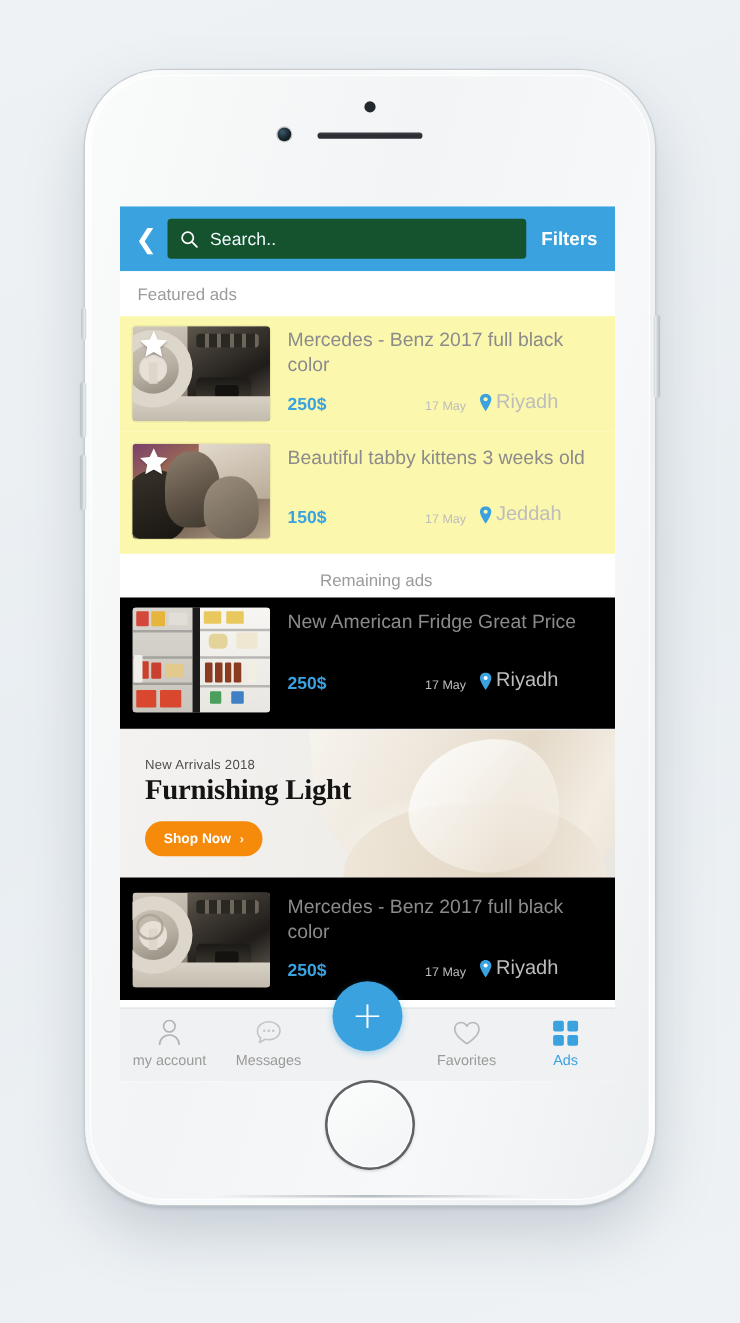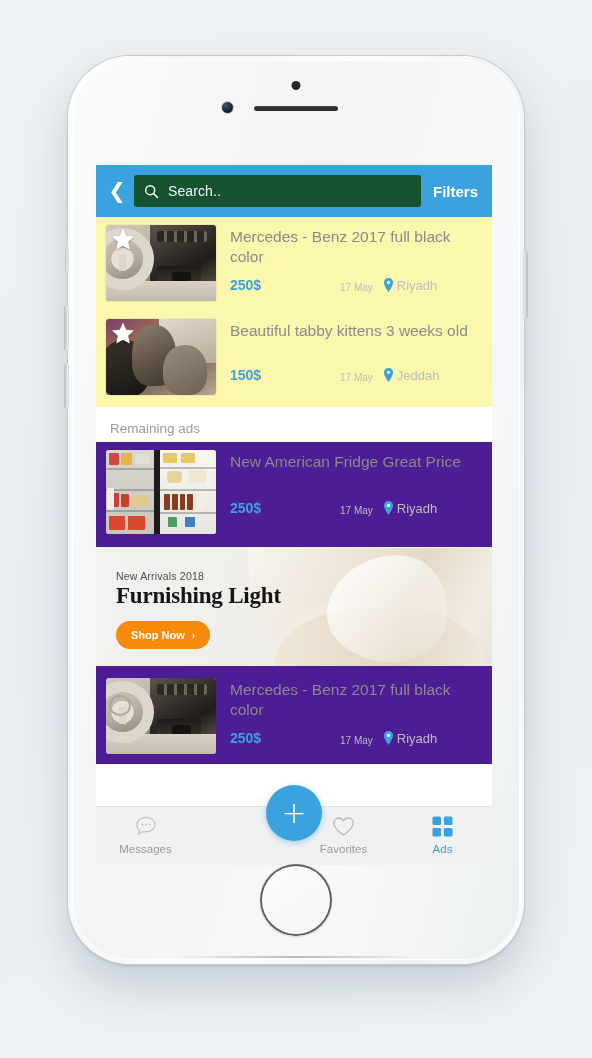--- a/index.html
+++ b/index.html
@@ -115,21 +115,21 @@
   
   .section-label{
     background:#fff; color:#9b9b9b; font-size:13.5px;
     padding:11px 0 10px 14px;
   }
 
   
   .card{
     display:flex; align-items:flex-start;
     padding:8px 12px 8px 10px; box-sizing:border-box;
-    background:#4c1d95; position:relative;
+    background:#000000; position:relative;
   }
   .card.featured{ background:#fbf7ac; }
   .card.sep-bottom::after{
     content:""; position:absolute; left:0; right:0; bottom:0; height:1px; background:#ececec;
   }
   .thumb-wrap{ position:relative; flex:none; width:110px; height:76px; }
   .thumb{
     width:110px; height:76px; border-radius:3px; overflow:hidden; position:relative;
     box-shadow:0 0 0 1px rgba(0,0,0,.05);
   }
@@ -139,21 +139,21 @@
   }
   .card-body{ flex:1; padding-left:14px; min-width:0; }
   .card-title{
     color:#8b8b8b; font-size:15.5px; line-height:1.28; padding-top:2px;
   }
   .card-meta{
     display:flex; align-items:flex-end; margin-top:10px;
   }
   .price{ color:#3ba2e0; font-size:14px; font-weight:bold; flex:none; width:110px; }
   .date{ color:#bdbdbd; font-size:10px; flex:none; margin-right:10px; }
-  .loc{ display:flex; align-items:center; color:#bdbdbd; font-size:13px; }
+  .loc{ display:flex; align-items:center; color:#bdbdbd; font-size:16px; }
   .pin-icon{ width:11px; height:14px; margin-right:3px; flex:none; }
 
   
   .promo{
     position:relative; height:118px; overflow:hidden;
     background:linear-gradient(100deg,#f3f2f0 0%,#f0eeeb 45%,#e9e5e0 100%);
   }
   .promo-chair{
     position:absolute; right:-10px; top:-18px; width:250px; height:160px;
     background:
@@ -279,20 +279,21 @@
             <svg viewBox="0 0 16 16" width="15" height="15">
               <circle cx="6.6" cy="6.6" r="4.8" fill="none" stroke="#ffffff" stroke-width="1.5"></circle>
               <line x1="10.2" y1="10.2" x2="14.4" y2="14.4" stroke="#ffffff" stroke-width="1.6" stroke-linecap="round"></line>
             </svg>
           </span>
           <span class="search-ph">Search..</span>
         </div>
         <div class="filters">Filters</div>
       </div>
 
+      <div class="section-label">Featured ads</div>
 
       <div class="card featured">
         <div class="thumb-wrap">
           <svg class="star-badge" viewBox="0 0 24 24">
             <polygon points="12,1.5 15.1,8.3 22.5,9.1 17,14.2 18.5,21.6 12,17.9 5.5,21.6 7,14.2 1.5,9.1 8.9,8.3" fill="#ffffff"></polygon>
           </svg>
           <div class="thumb">
             <div class="art art-merc">
               <div class="merc-dash"></div>
               <div class="merc-vents"></div>
@@ -342,21 +343,21 @@
               <svg class="pin-icon" viewBox="0 0 12 16">
                 <path d="M6 0C3 0 .8 2.2.8 5.1.8 8.9 6 16 6 16s5.2-7.1 5.2-10.9C11.2 2.2 9 0 6 0z" fill="#3ba2e0"></path>
                 <circle cx="6" cy="5" r="1.9" fill="#fbf7ac"></circle>
               </svg>
               <span>Jeddah</span>
             </span>
           </div>
         </div>
       </div>
 
-      <div class="section-label" style="padding-top:14px;padding-bottom:6px;">Remaining ads</div>
+      <div class="section-label" style="padding-top:14px;padding-bottom:6px;text-align:center;">Remaining ads</div>
 
       <div class="card sep-bottom" style="padding-top:8px;padding-bottom:14px;">
         <div class="thumb-wrap" style="height:84px;">
           <div class="thumb" style="height:84px;">
             <div class="art art-fr">
               <div class="fr-left"></div>
               <div class="fr-div"></div>
               <div class="fr-right"></div>
               <div class="fr-shelf" style="left:0;width:44%;top:22%;"></div>
               <div class="fr-shelf" style="left:0;width:44%;top:47%;"></div>
@@ -443,20 +444,29 @@
               </svg>
               <span>Riyadh</span>
             </span>
           </div>
         </div>
       </div>
 
       <div class="white-gap"></div>
 
       <div class="tabbar">
+        <div class="tab">
+          <div class="tab-ico">
+            <svg width="21" height="22" viewBox="0 0 21 22">
+              <circle cx="10.5" cy="6" r="4.6" fill="none" stroke="#b3b3b3" stroke-width="1.3"></circle>
+              <path d="M2.6 21c0-4.6 3.5-8 7.9-8s7.9 3.4 7.9 8" fill="none" stroke="#b3b3b3" stroke-width="1.3"></path>
+            </svg>
+          </div>
+          <div class="tab-lbl">my account</div>
+        </div>
 
         <div class="tab">
           <div class="tab-ico">
             <svg width="22" height="22" viewBox="0 0 22 22">
               <path d="M11 2.4c5 0 9 3.2 9 7.2s-4 7.2-9 7.2c-1 0-2-.13-2.9-.37L3.6 19l.9-3.6C2.7 14.1 2 12.2 2 9.6c0-4 4-7.2 9-7.2z" fill="none" stroke="#c4c4c4" stroke-width="1.25" stroke-linejoin="round"></path>
               <circle cx="7.4" cy="9.6" r="1" fill="#c4c4c4"></circle>
               <circle cx="11" cy="9.6" r="1" fill="#c4c4c4"></circle>
               <circle cx="14.6" cy="9.6" r="1" fill="#c4c4c4"></circle>
             </svg>
           </div>

